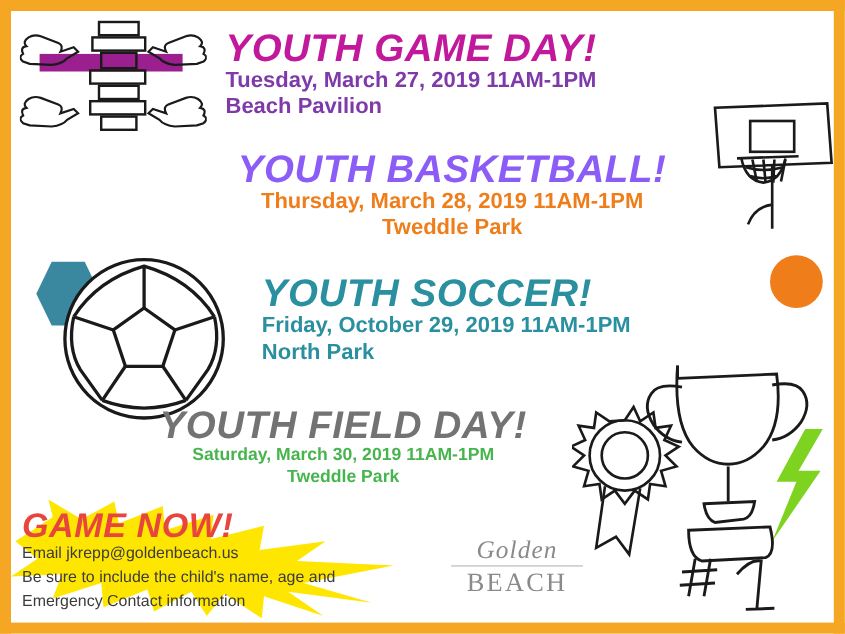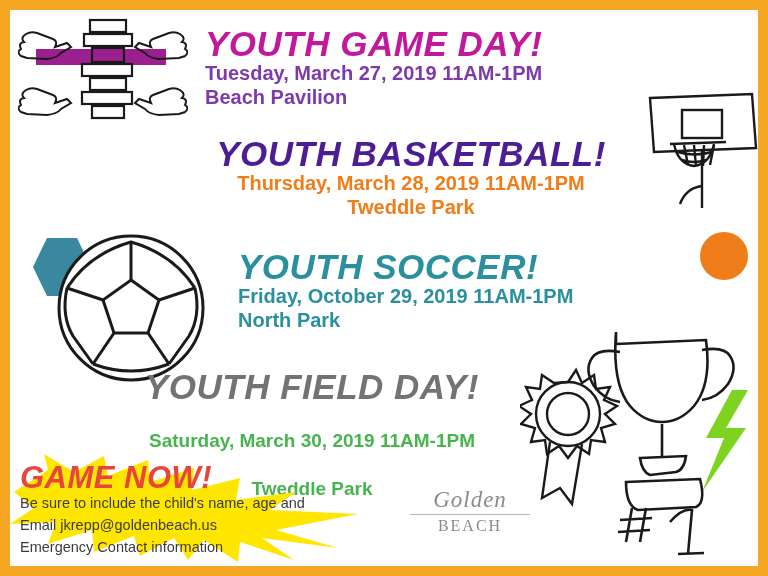--- a/index.html
+++ b/index.html
@@ -31,32 +31,32 @@
     line-height: 1.22;
   }
 
   
   #event-gameday { left: 205px; top: 26px; }
   #event-gameday .head { font-size: 35px; color: #c2189b; text-align: right; }
   #event-gameday .line { font-size: 20px; color: #7d3aa8; }
 
   
   #event-basketball { left: 176px; top: 136px; text-align: center; width: 470px;}
-  #event-basketball .head { font-size: 35px; color: #4c1d95; }
+  #event-basketball .head { font-size: 35px; color: #8b5cf6; }
   #event-basketball .line { font-size: 20px; color: #ef7d1a; }
 
   
   #event-soccer { left: 206px; top: 249px; margin-left: 32px; }
   #event-soccer .head { font-size: 35px; color: #2a8f9e; }
   #event-soccer .line { font-size: 20px; color: #2a8f9e; }
 
   
   #event-fieldday { left: 92px; top: 369px; text-align: center; width: 440px; }
   #event-fieldday .head { font-size: 35px; color: #737373; }
-  #event-fieldday .line { font-size: 19px; color: #47b54d; margin-top: 25px; }
+  #event-fieldday .line { font-size: 16px; color: #47b54d; }
 
   
   #rsvp-block { position: absolute; left: 20px; top: 462px; width: 320px; }
   #rsvp-title {
     font-size: 31px; font-weight: bold; font-style: italic;
     color: #e8453c; letter-spacing: 0.5px; line-height: 1.0;
     position: relative; z-index: 3;
   }
   #rsvp-block .sub {
     font-size: 14.5px; color: #3c3c3c; line-height: 1.5;
@@ -85,21 +85,21 @@
     font-family: "Liberation Serif", serif;
     font-style: italic;
     font-size: 23px;
     color: #8a8a8a;
     text-align: center;
     line-height: 1.05;
     letter-spacing: 1px;
   }
   #logo-beach {
     font-family: "Liberation Serif", serif;
-    font-size: 16px;
+    font-size: 24px;
     color: #8a8a8a;
     text-align: center;
     letter-spacing: 2px;
     line-height: 1.1;
   }
   #logo-rule {
     width: 120px; height: 1px; background: #b5b5b5; margin: 2px auto 2px auto;
   }
 </style>
 </head>
@@ -225,16 +225,16 @@
 </div>
 
 <svg id="rsvp-burst" viewBox="0 0 350 110">
   <polygon fill="#ffe600" points="6,40 40,18 36,2 66,20 96,4 100,24 140,8 142,30 186,16 184,38 232,26 228,48 288,40 262,58
             350,62 268,78 330,96 254,86 286,108 232,90 230,110 196,88 180,108 166,86 132,104 126,84
             86,100 84,78 40,92 48,70 2,72 26,56"></polygon>
 </svg>
 
 <div id="rsvp-block">
   <div id="rsvp-title">GAME NOW!</div>
+  <div class="sub">Email jkrepp@goldenbeach.us</div>
   <div class="sub">Be sure to include the child's name, age and</div>
-  <div class="sub">Email jkrepp@goldenbeach.us</div>
   <div class="sub">Emergency Contact information</div>
 </div>
 
 </body></html>

